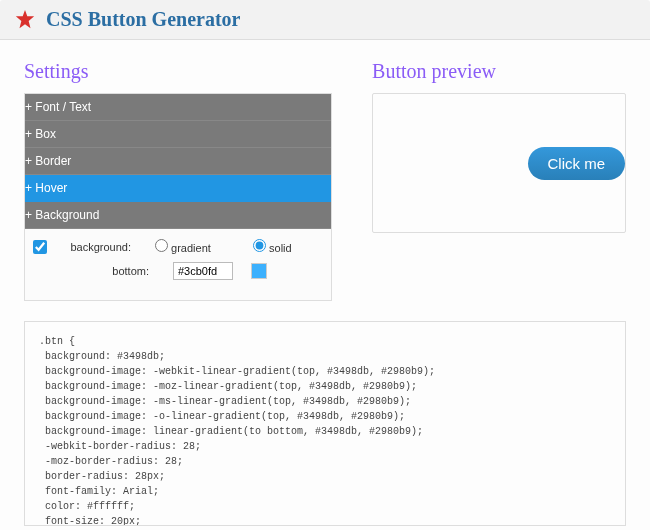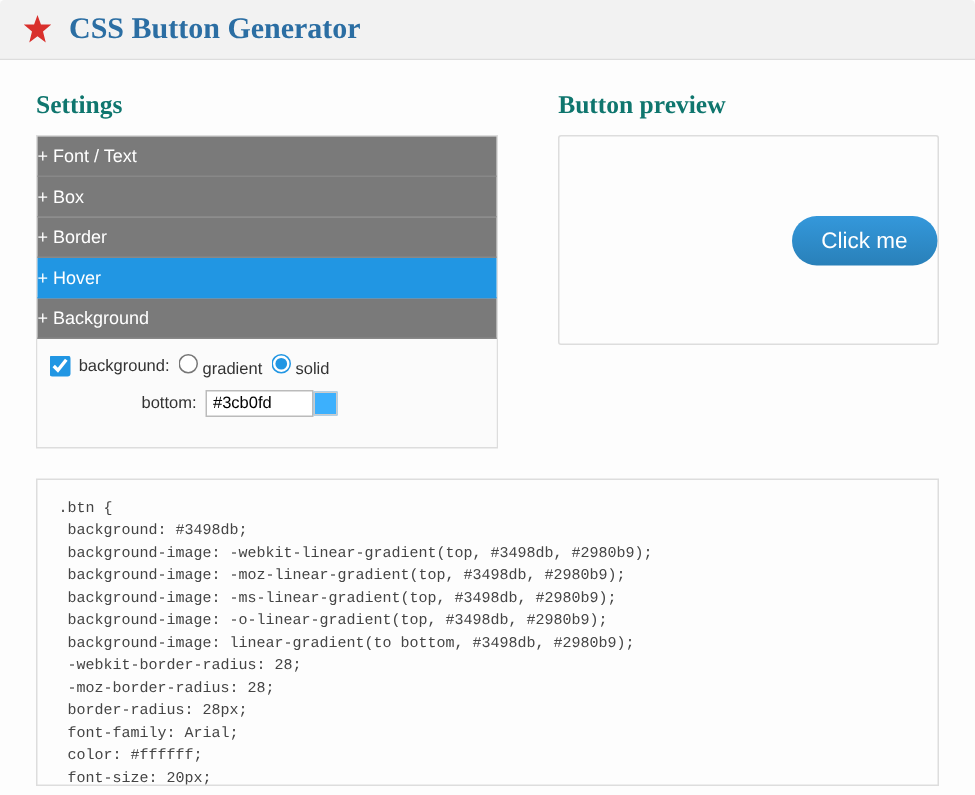--- a/index.html
+++ b/index.html
@@ -27,24 +27,24 @@
   }
   .main {
     display: flex;
     gap: 40px;
     padding: 20px 24px 10px 24px;
   }
   .col-left { flex: 1 1 49%; }
   .col-right { flex: 1 1 40%; }
   h2.section {
     font-family: Georgia, serif;
-    font-size: 17px;
-    font-weight: bold;
+    font-size: 20px;
+    font-weight: normal;
     margin-bottom: 10px;
-    color: #0f766e;
+    color: #8b5cf6;
   }
   .settings-panel {
     border: 1px solid #ddd;
   }
   .accordion-item {
     background: #7a7a7a;
     color: #fff;
     font-family: Arial, sans-serif;
     font-size: 12px;
     padding: 6px 0;
@@ -57,34 +57,34 @@
   }
   .hover-body {
     background: #fbfbfb;
     padding: 10px 8px 12px 8px;
     font-family: Arial, sans-serif;
     font-size: 11px;
   }
   .row {
     display: flex;
     align-items: center;
-    gap: 0;
+    gap: 18px;
     margin-bottom: 8px;
   }
   .row .label {
     width: 90px;
     text-align: right;
     padding-right: 6px;
     color: #333;
   }
   .row.first .label { width: 72px; }
   .chk { width: 14px; height: 14px; accent-color: #2196e3; }
   input[type=radio] { accent-color: #2196e3; }
   .color-input {
-    width: 72px;
+    width: 60px;
     font-family: Arial, sans-serif;
     font-size: 11px;
     padding: 2px 4px;
     border: 1px solid #bbb;
   }
   .swatch {
     width: 16px;
     height: 16px;
     border: 1px solid #ccc;
   }

